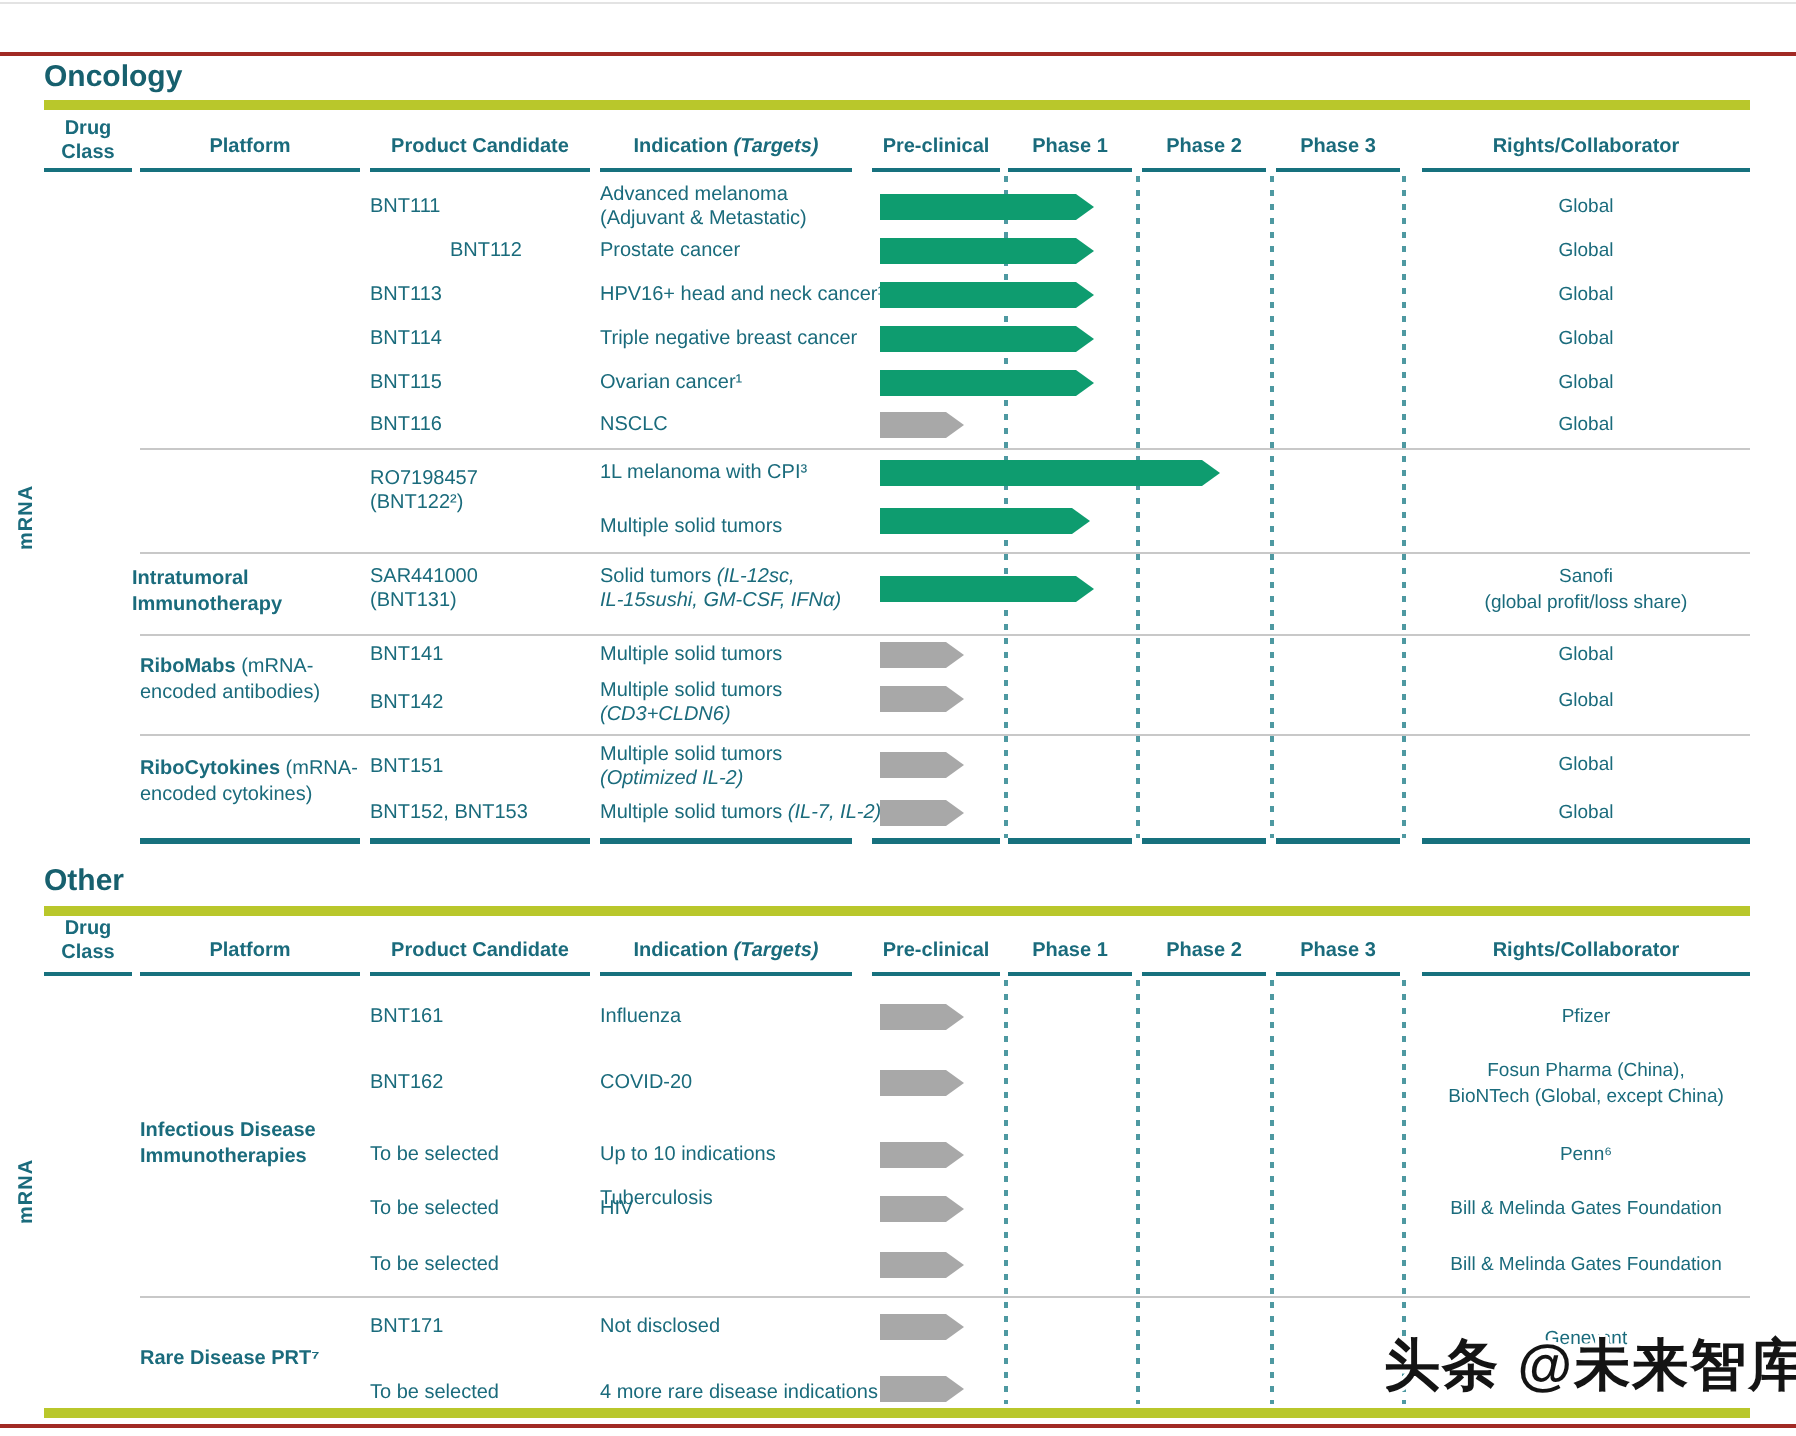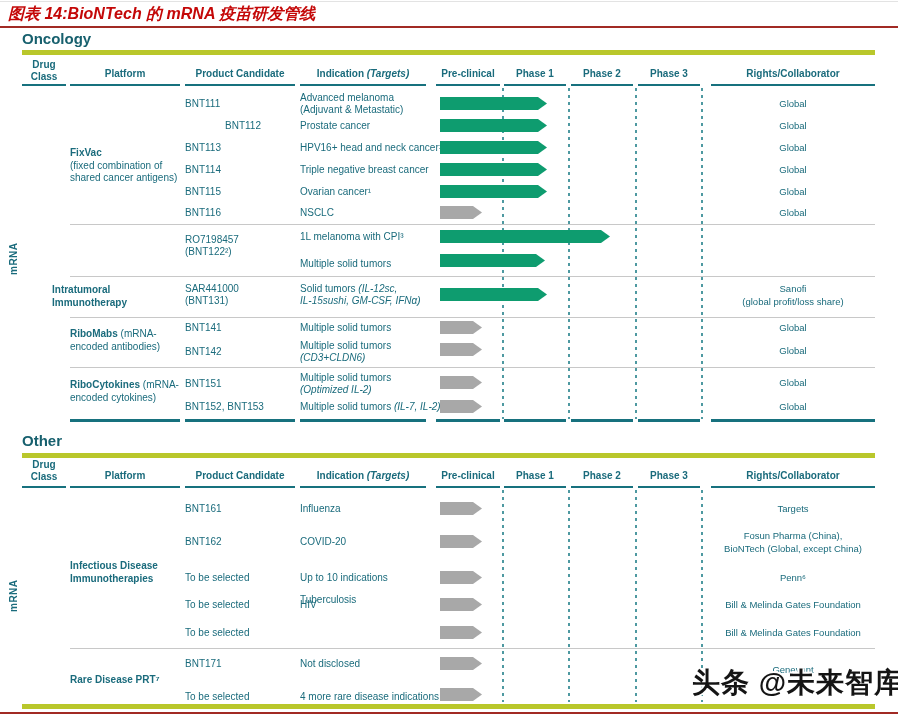--- a/index.html
+++ b/index.html
@@ -28,21 +28,20 @@
   .vert{position:absolute;font-size:10px;font-weight:bold;color:#1A6B7C;letter-spacing:0.5px;transform:rotate(-90deg);transform-origin:0 0;white-space:nowrap;}
   .wm{position:absolute;left:692px;top:664px;font-size:28px;font-weight:bold;color:#141414;letter-spacing:1px;white-space:nowrap;
       text-shadow:-2px 0 0 #fff,2px 0 0 #fff,0 -2px 0 #fff,0 2px 0 #fff,-1px -1px 0 #fff,1px 1px 0 #fff,-1px 1px 0 #fff,1px -1px 0 #fff;}
 </style>
 </head>
 <body>
 
 <div class="page">
 
   <div class="hairline"></div>
-  <div class="fig-title">图表 14:BioNTech 的 mRNA 疫苗研发管线</div>
   <div class="redrule" style="top:26px;"></div>
 
   <div class="sect" style="top:30px;">Oncology</div>
   <div class="bar" style="top:50px;"></div>
 
   <div class="hdr" style="left:22px;top:59px;width:44px;line-height:12px;">
     <span style="display:block;">Drug</span>
     <span style="display:block;">Class</span>
   </div>
   <div class="hdr" style="left:70px;top:68px;width:110px;">Platform</div>
@@ -67,25 +66,21 @@
   <div class="tl" style="left:638px;top:84px;width:62px;"></div>
   <div class="tl" style="left:711px;top:84px;width:164px;"></div>
 
   <div class="dash" style="left:502px;top:88px;height:331px;"></div>
   <div class="dash" style="left:568px;top:88px;height:331px;"></div>
   <div class="dash" style="left:635px;top:88px;height:331px;"></div>
   <div class="dash" style="left:701px;top:88px;height:331px;"></div>
 
   <div class="vert" style="left:8px;top:275px;">mRNA</div>
 
-  <div class="pf" style="left:70px;top:147px;width:116px;">
-    <span class="nm" style="display:block;">FixVac</span>
-    <span>(fixed combination of shared cancer antigens)</span>
-  </div>
-  <div class="pf nm b" style="left:52px;top:284px;width:110px;">Intratumoral Immunotherapy</div>
+  <div class="pf nm b" style="left:66px;top:284px;width:110px;">Intratumoral Immunotherapy</div>
   <div class="pf" style="left:70px;top:328px;width:118px;">
     <span class="nm">RiboMabs</span>
     <span>(mRNA-encoded antibodies)</span>
   </div>
   <div class="pf" style="left:70px;top:379px;width:112px;">
     <span class="nm">RiboCytokines</span>
     <span>(mRNA-encoded cytokines)</span>
   </div>
 
   <div class="t" style="left:185px;top:98px;">BNT111</div>
@@ -236,21 +231,21 @@
 
   <div class="vert" style="left:8px;top:612px;">mRNA</div>
 
   <div class="pf nm b" style="left:70px;top:560px;width:120px;">Infectious Disease Immunotherapies</div>
   <div class="pf nm b" style="left:70px;top:674px;width:130px;">Rare Disease PRT⁷</div>
 
   <div class="t" style="left:185px;top:503px;">BNT161</div>
   <div class="t" style="left:300px;top:503px;">Influenza</div>
   <div class="arrow gray" style="top: 502px; width: 42px;"></div>
   <div class="rights" style="top:503px;">
-      <span>Targets</span>
+      <span>Pfizer</span>
     </div>
 
   <div class="t" style="left:185px;top:536px;">BNT162</div>
   <div class="t" style="left:300px;top:536px;">COVID-20</div>
   <div class="arrow gray" style="top: 535px; width: 42px;"></div>
   <div class="rights" style="top:530px;">
     <span>Fosun Pharma (China),</span>
     <span>BioNTech (Global, except China)</span>
   </div>
 

